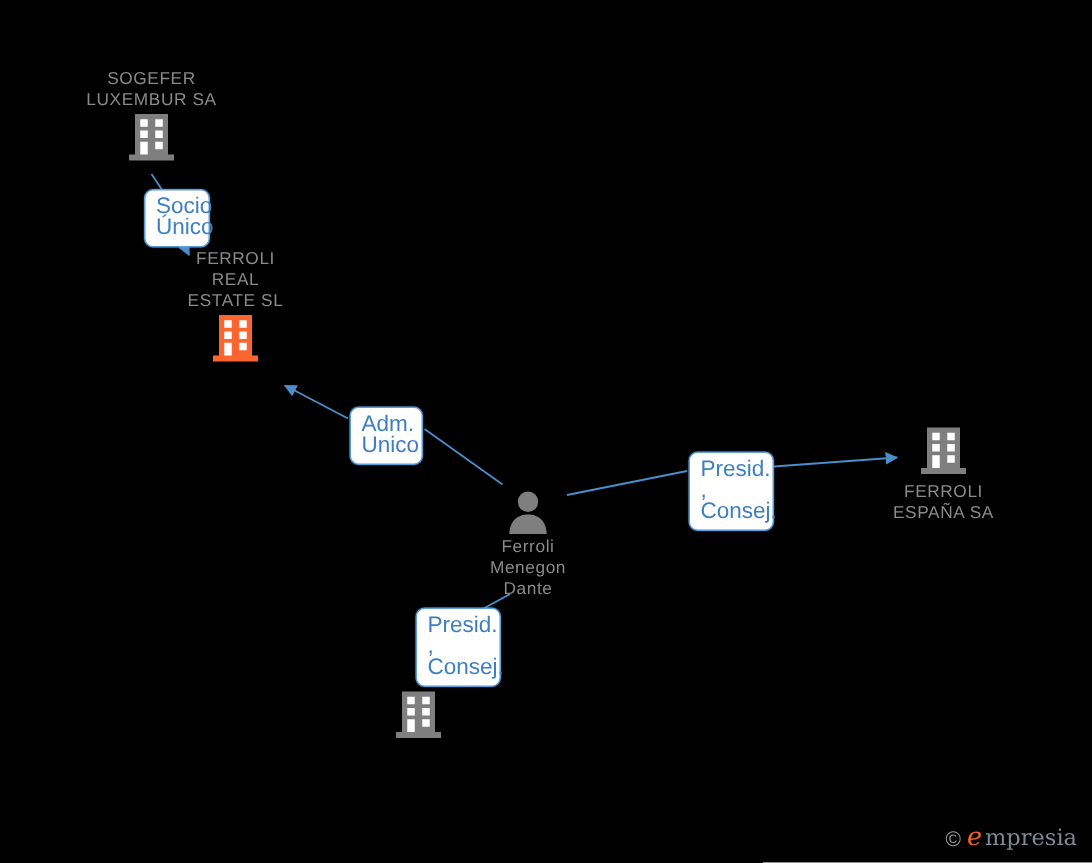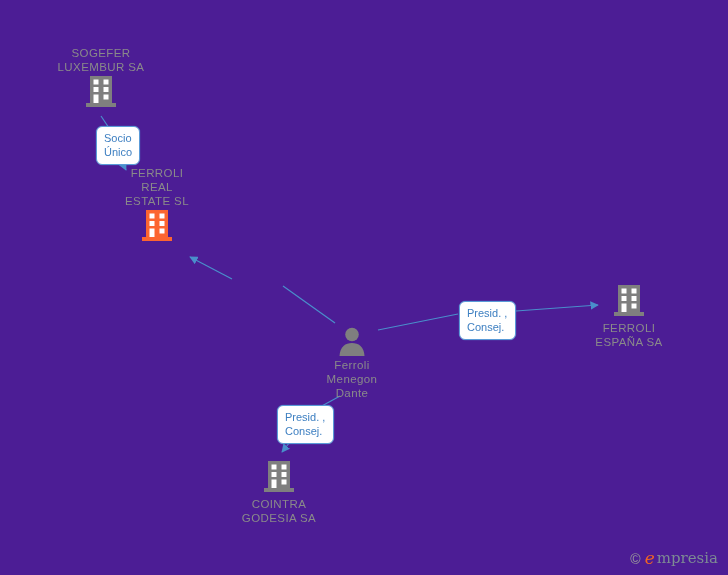--- a/index.html
+++ b/index.html
@@ -8,21 +8,21 @@
     padding: 0;
     background: #ffffff;
   }
   body {
     font-family: "Liberation Sans", sans-serif;
   }
   #graph-canvas {
     position: relative;
     width: 728px;
     height: 575px;
-    background: #4c1d95;
+    background: #000000;
     overflow: hidden;
   }
   #edge-layer {
     position: absolute;
     left: 0;
     top: 0;
     width: 728px;
     height: 575px;
     pointer-events: none;
   }
@@ -49,21 +49,21 @@
   .node-icon svg {
     display: block;
     margin: 0 auto;
   }
   .rel-box {
     position: absolute;
     border: 1px solid #5a9bd8;
     border-radius: 6px;
     background: #ffffff;
     color: #3d7fc1;
-    font-size: 11px;
+    font-size: 15px;
     line-height: 14px;
     padding: 4px 7px 5px 7px;
     white-space: pre-line;
     text-align: left;
     box-sizing: border-box;
     box-shadow: 0 0 0 0.5px rgba(90,155,216,0.25);
   }
   .watermark {
     position: absolute;
     right: 10px;
@@ -153,20 +153,22 @@
         <rect x="8.5" y="5.5" width="5" height="5" fill="#ffffff"></rect>
         <rect x="18.5" y="5.5" width="5" height="5" fill="#ffffff"></rect>
         <rect x="8.5" y="13" width="5" height="5" fill="#ffffff"></rect>
         <rect x="18.5" y="13" width="5" height="5" fill="#ffffff"></rect>
         <rect x="8.5" y="20.5" width="5" height="8.5" fill="#ffffff"></rect>
         <rect x="18.5" y="20.5" width="5" height="5" fill="#ffffff"></rect>
       </svg>
     </span>
   </div>
 
+  <div class="rel-box" style="left:233px; top:271px; width:49px;">Adm.
+Unico</div>
 
   <div class="node" style="left:352px; top:326px;">
     <span class="node-icon">
       <svg width="30" height="30" viewBox="0 0 30 30" aria-hidden="true">
         <circle cx="15" cy="8.5" r="6.8" fill="#7f7f7f"></circle>
         <path d="M2.5 30 C3 20.5 8.5 17 15 17 C21.5 17 27 20.5 27.5 30 Z" fill="#7f7f7f"></path>
       </svg>
     </span>
     <div class="node-label below">Ferroli
 Menegon
@@ -202,22 +204,20 @@
         <rect x="5" y="2" width="22" height="29" fill="#7f7f7f"></rect>
         <rect x="1" y="29" width="30" height="4" fill="#7f7f7f"></rect>
         <rect x="8.5" y="5.5" width="5" height="5" fill="#ffffff"></rect>
         <rect x="18.5" y="5.5" width="5" height="5" fill="#ffffff"></rect>
         <rect x="8.5" y="13" width="5" height="5" fill="#ffffff"></rect>
         <rect x="18.5" y="13" width="5" height="5" fill="#ffffff"></rect>
         <rect x="8.5" y="20.5" width="5" height="8.5" fill="#ffffff"></rect>
         <rect x="18.5" y="20.5" width="5" height="5" fill="#ffffff"></rect>
       </svg>
     </span>
-    <div class="node-label below">COINTRA
-GODESIA SA</div>
   </div>
 
   <div class="watermark">
     <span class="wm-c">©</span>
     <span class="wm-e">e</span>
     <span class="wm-text">mpresia</span>
   </div>
 
 </div>
 

